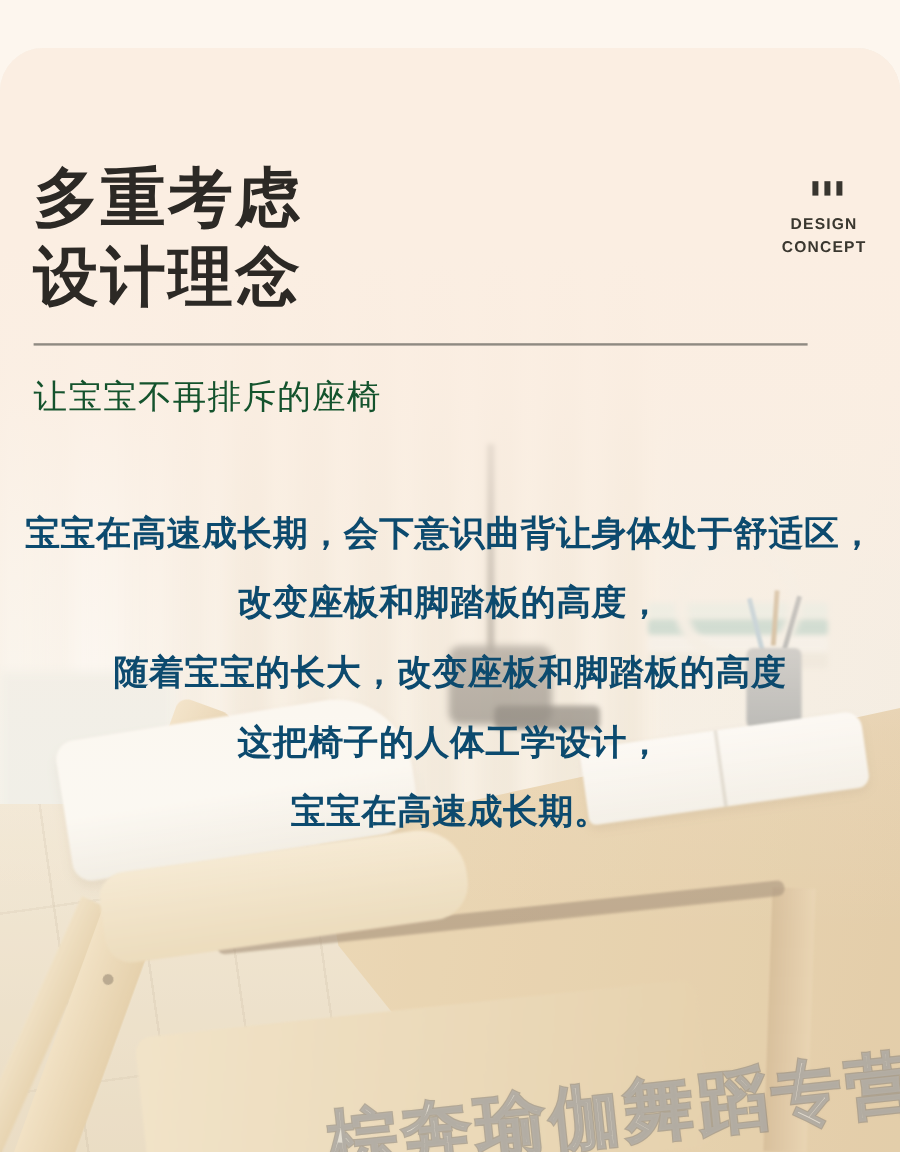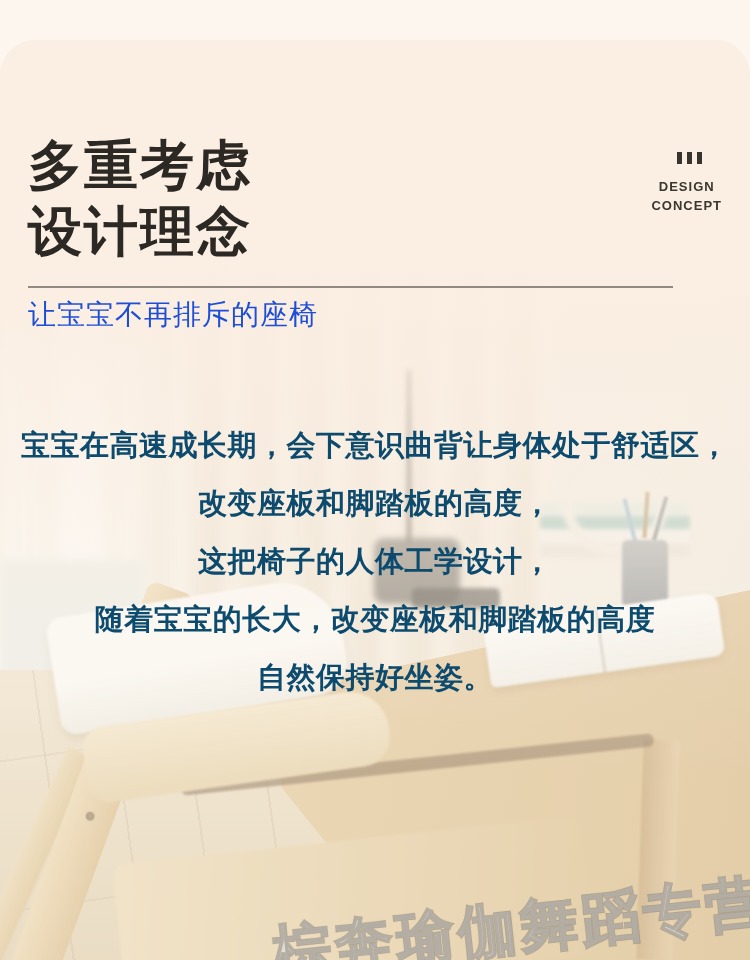--- a/index.html
+++ b/index.html
@@ -185,22 +185,22 @@
   }
   .badge .word {
     display: block; font-size: 13px; line-height: 19px;
     font-weight: 700; letter-spacing: 1px;
   }
   .divider {
     position: absolute; left: 28px; top: 246px; width: 645px; height: 2px;
     background: #8f8a82; z-index: 4;
   }
   .subtitle {
-    position: absolute; left: 28px; top: 256px; z-index: 4;
-    font-size: 28px; font-weight: 500; color: #1d4ed8; letter-spacing: 1px;
+    position: absolute; left: 28px; top: 272px; z-index: 4;
+    font-size: 28px; font-weight: 500; color: #14532d; letter-spacing: 1px;
   }
   .copy {
     position: absolute; left: 0; top: 376px; width: 100%; z-index: 4;
     text-align: center; color: #0c4a6e;
   }
   .copy .line {
     font-size: 29px; line-height: 58px; font-weight: 700; letter-spacing: .5px;
   }
   .watermark {
     position: absolute; left: 272px; top: 846px; z-index: 5;
@@ -266,21 +266,21 @@
       <span class="word">CONCEPT</span>
     </div>
 
     <div class="divider"></div>
 
     <div class="subtitle">让宝宝不再排斥的座椅</div>
 
     <div class="copy">
       <div class="line">宝宝在高速成长期，会下意识曲背让身体处于舒适区，</div>
       <div class="line">改变座板和脚踏板的高度，</div>
+      <div class="line">随着宝宝的长大，改变座板和脚踏板的高度</div>
       <div class="line">这把椅子的人体工学设计，</div>
-      <div class="line">随着宝宝的长大，改变座板和脚踏板的高度</div>
-      <div class="line">自然保持好坐姿。</div>
+      <div class="line">宝宝在高速成长期。</div>
     </div>
 
     <div class="watermark">棕奔瑜伽舞蹈专营店</div>
 
   </div>
 </div>
 
 </body></html>

